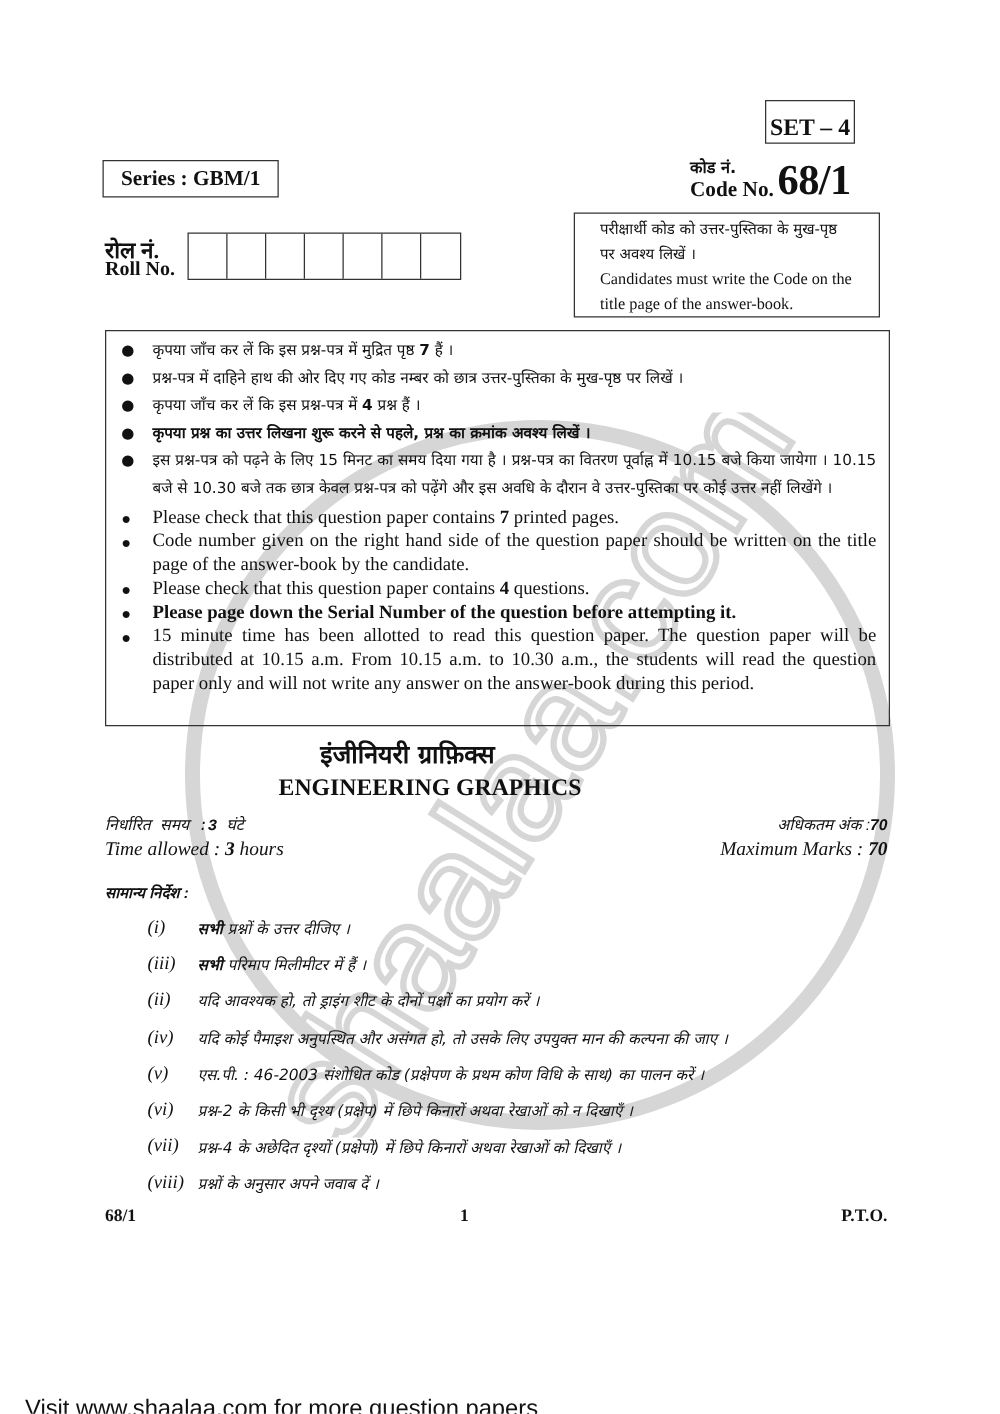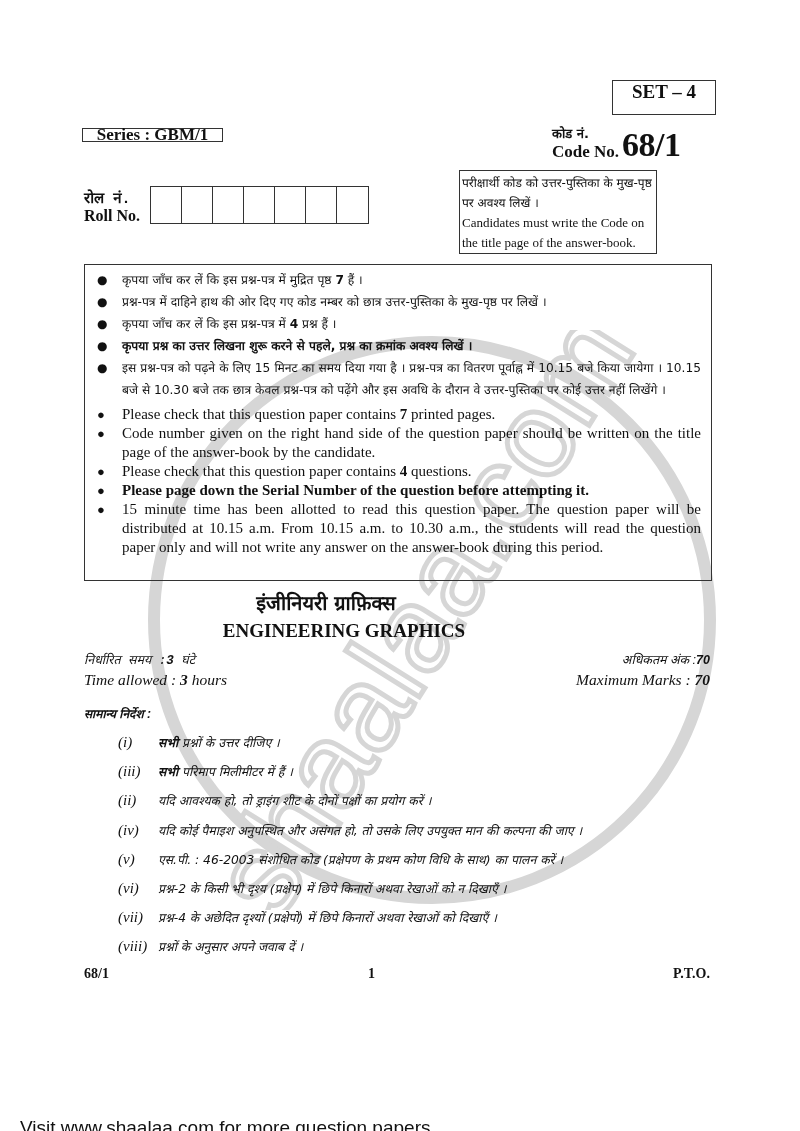--- a/index.html
+++ b/index.html
@@ -5,35 +5,35 @@
   * { box-sizing: border-box; margin: 0; padding: 0; }
   html, body { width: 800px; height: 1131px; background: #ffffff; overflow: hidden; }
   body { position: relative; font-family: "Liberation Serif", "DejaVu Serif", serif; color: #111111; }
 
   .abs { position: absolute; }
 
   
   .watermark { position: absolute; left: 142px; top: 330px; width: 580px; height: 580px; pointer-events: none; }
 
   
-  .set-box { left: 612px; top: 80px; width: 104px; height: 35px; border: 1.5px solid #333; display:flex; align-items:flex-start; justify-content:center; font-weight:bold; font-size: 19px; }
+  .set-box { left: 612px; top: 80px; width: 72px; height: 35px; border: 1.5px solid #333; display:flex; align-items:flex-end; justify-content:center; font-weight:bold; font-size: 19px; }
 
   .code-hi { left: 552px; top: 124px; font-size: 13px; font-weight: bold; font-family: "DejaVu Sans", sans-serif; }
   .code-en { left: 552px; top: 142px; font-size: 17px; font-weight: bold; }
   .code-val { left: 622px; top: 126px; font-size: 34px; font-weight: bold; letter-spacing: -0.5px; }
 
-  .series-box { left: 82px; top: 128px; width: 141px; height: 14px; border: 1.5px solid #333; display:flex; align-items:center; justify-content:center; font-weight:bold; font-size: 17px; }
-
-  .roll-hi { left: 84px; top: 187px; font-size: 15px; font-weight: bold; font-family: Liberation Mono, monospace; }
+  .series-box { left: 82px; top: 128px; width: 141px; height: 30px; border: 1.5px solid #333; display:flex; align-items:center; justify-content:center; font-weight:bold; font-size: 17px; }
+
+  .roll-hi { left: 84px; top: 187px; font-size: 18px; font-weight: bold; font-family: Liberation Serif, serif; }
   .roll-en { left: 84px; top: 207px; font-size: 16px; font-weight: bold; }
   .roll-grid { left: 150px; top: 186px; height: 38px; display: flex; border: 1.5px solid #333; }
   .roll-cell { width: 31px; height: 100%; border-right: 1.5px solid #333; }
   .roll-cell:last-child { border-right: none; }
 
-  .note-box { left: 459px; top: 170px; width: 198px; height: 84px; border: 1.5px solid #333; padding: 2px 2px; }
+  .note-box { left: 459px; top: 170px; width: 245px; height: 84px; border: 1.5px solid #333; padding: 2px 20px; }
   .note-hi { font-family: "DejaVu Sans", sans-serif; font-size: 12px; line-height: 20px; }
   .note-en { font-size: 13px; line-height: 20px; }
 
   .instr-box { left: 84px; top: 264px; width: 628px; height: 317px; border: 1.5px solid #333; padding: 4px 10px 0 10px; }
   .instr-item { position: relative; padding-left: 27px; text-align: justify; }
   .instr-item .bullet { position: absolute; left: 2px; top: 0; }
   .instr-item.hi { font-family: "DejaVu Sans", sans-serif; font-size: 12.2px; line-height: 22px; }
   .instr-item.en { font-size: 15px; line-height: 19px; }
   .instr-item.bold { font-weight: bold; }
   .instr-item.hi .bullet { font-size: 12px; }

